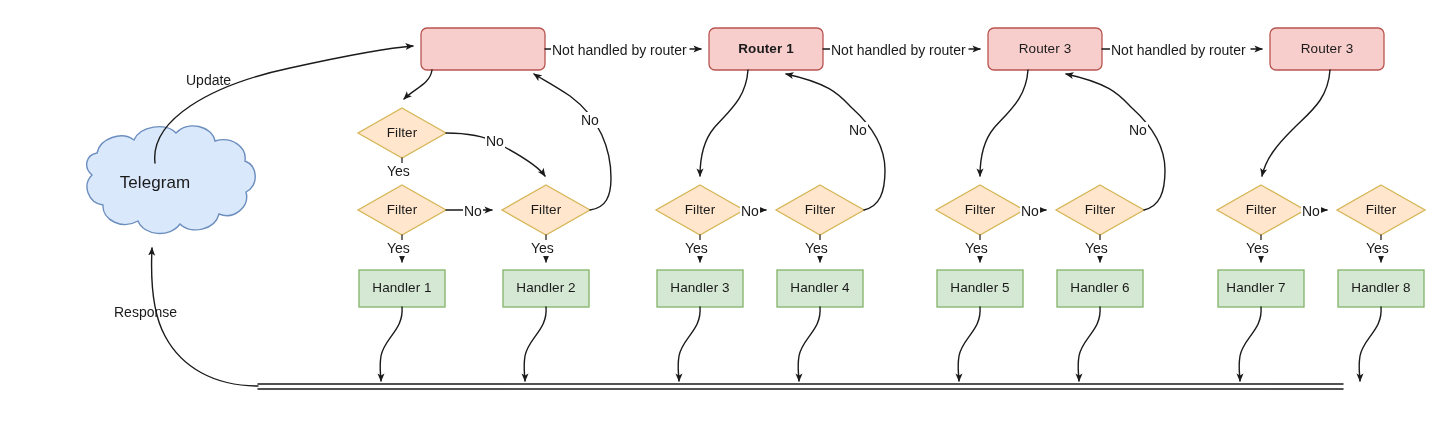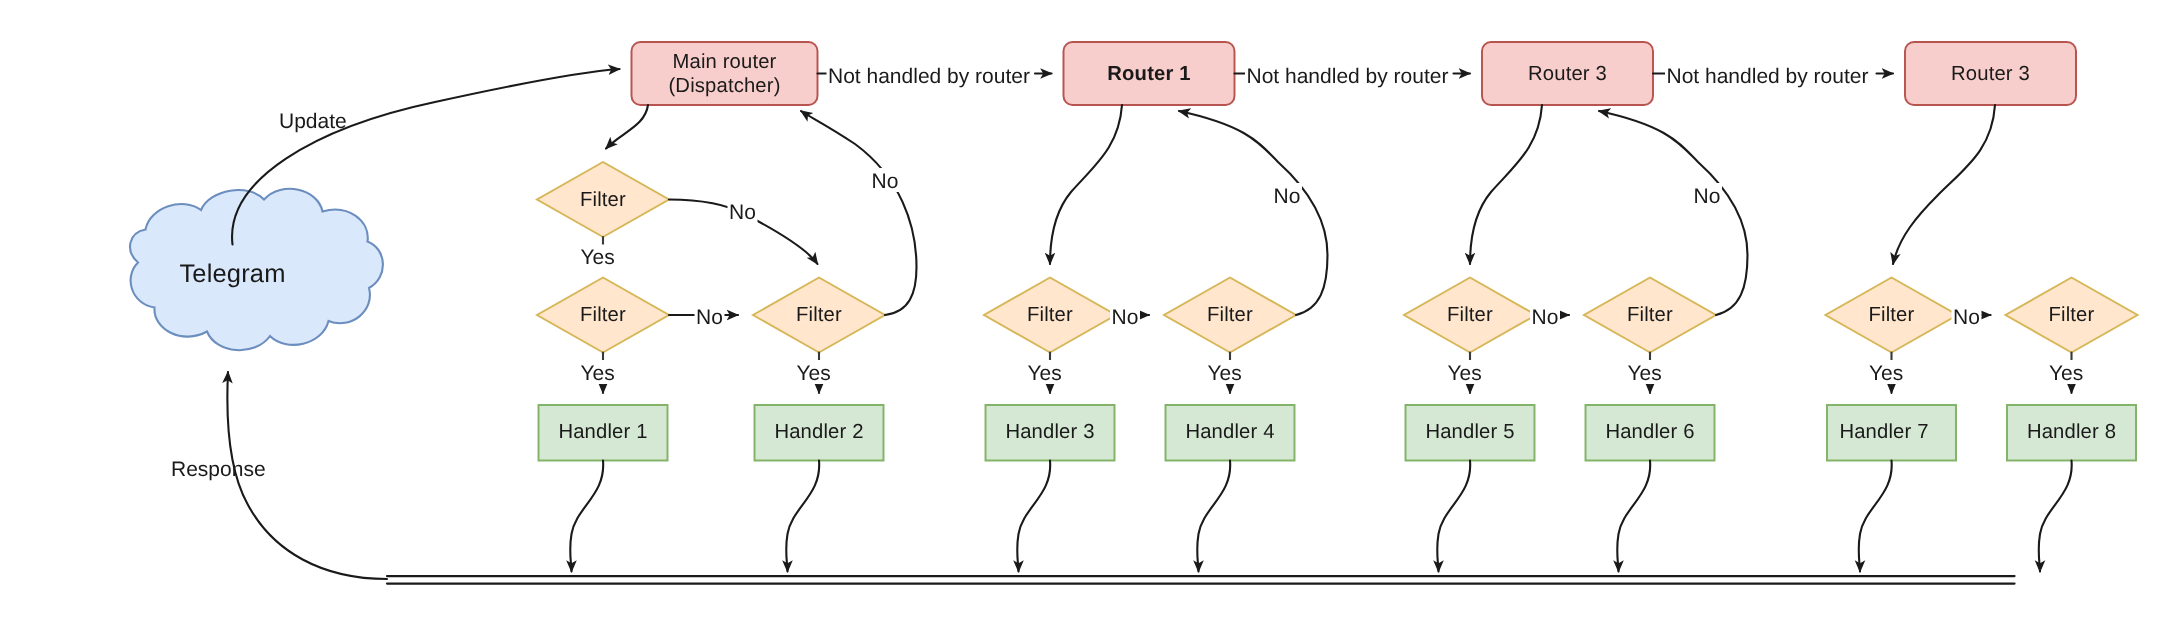--- a/index.html
+++ b/index.html
@@ -114,24 +114,20 @@
 
       <line x1="258" y1="384" x2="1343" y2="384" stroke-width="1.5"></line>
       <line x1="258" y1="389" x2="1343" y2="389" stroke-width="1.5"></line>
 
       <path d="M 258,386 C 215,386 182,368 165,336 C 155,318 150,290 152,248" marker-end="url(#arrow)"></path>
     </g>
   </svg>
 
   <div class="node-label" style="left:70px;top:160px;width:170px;height:46px;font-size:17px;">Telegram</div>
 
-  <div class="node-label" style="left:421px;top:28px;width:124px;height:42px;flex-direction:column;">
-    <span>Main router</span>
-    <span>(Dispatcher)</span>
-  </div>
   <div class="node-label" style="left:709px;top:28px;width:114px;height:42px;font-weight:bold;">Router 1</div>
   <div class="node-label" style="left:988px;top:28px;width:114px;height:42px;">Router 3</div>
   <div class="node-label" style="left:1270px;top:28px;width:114px;height:42px;">Router 3</div>
 
   <div class="node-label" style="left:358px;top:108px;width:88px;height:50px;">Filter</div>
   <div class="node-label" style="left:358px;top:185px;width:88px;height:50px;">Filter</div>
   <div class="node-label" style="left:502px;top:185px;width:88px;height:50px;">Filter</div>
   <div class="node-label" style="left:656px;top:185px;width:88px;height:50px;">Filter</div>
   <div class="node-label" style="left:776px;top:185px;width:88px;height:50px;">Filter</div>
   <div class="node-label" style="left:936px;top:185px;width:88px;height:50px;">Filter</div>

